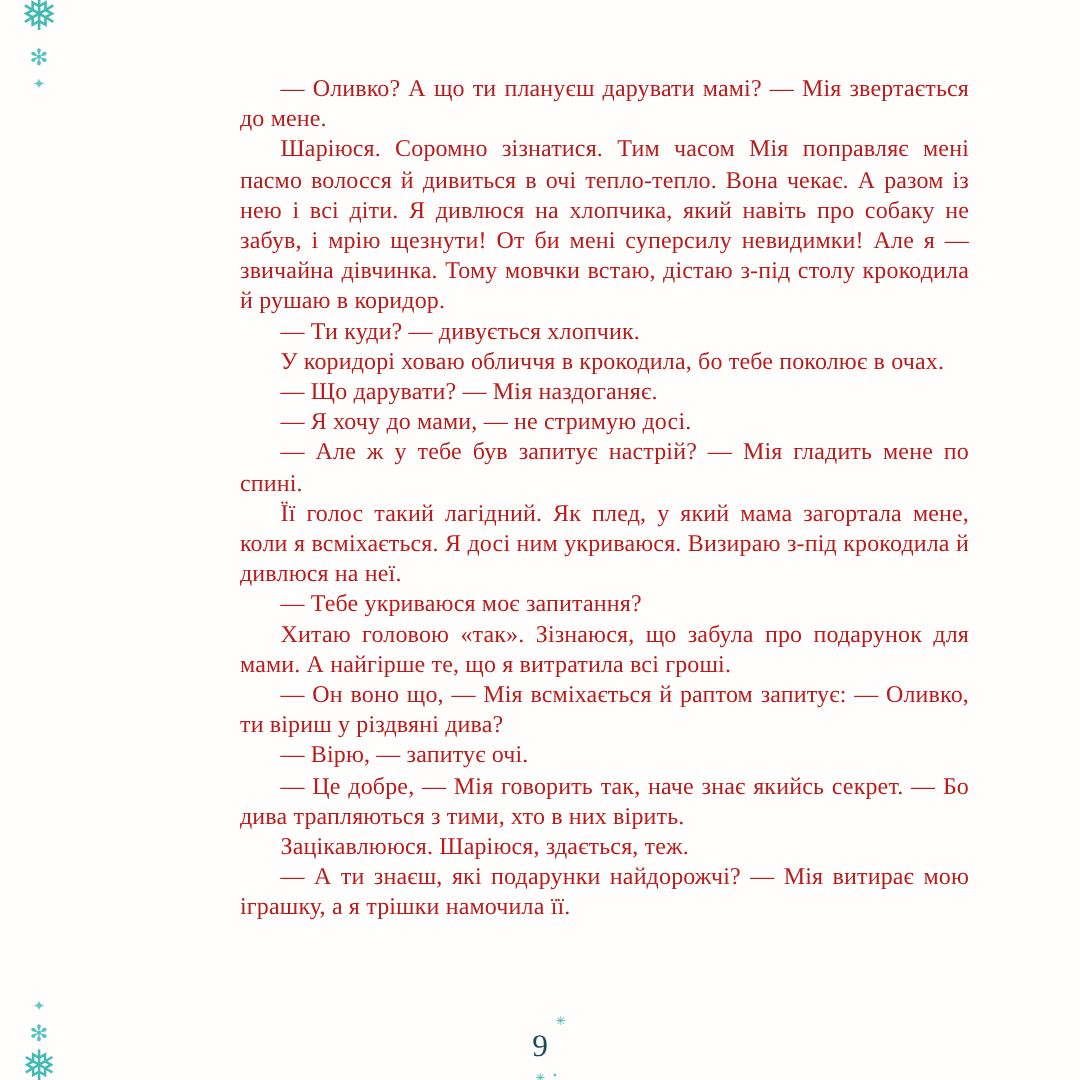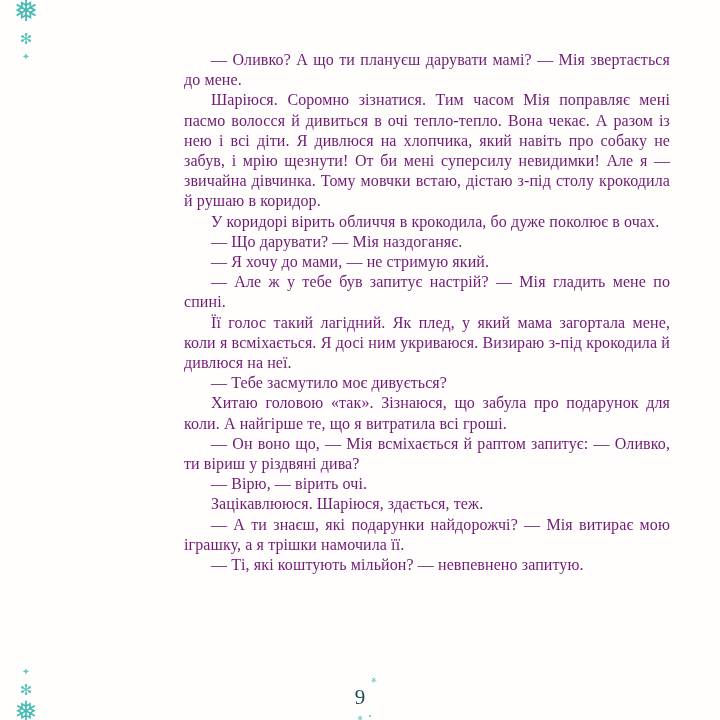--- a/index.html
+++ b/index.html
@@ -12,26 +12,26 @@
     --accent: #3ab7b1;
   }
   .page {
     position: absolute;
     inset: 0;
     background: #fffefd;
   }
   
   .text-block {
     position: absolute;
-    left: 184px;
+    left: 160px;
     top: 50px;
     width: 486px;
     font-size: 16px;
     line-height: 20.2px;
-    color: #701a75;
+    color: #b91c1c;
     text-align: justify;
     letter-spacing: 0.1px;
   }
   .text-block p { text-indent: 27px; margin: 0; }
 
   
   .ornament {
     position: absolute;
     color: var(--accent);
     text-align: center;
@@ -87,32 +87,33 @@
 
   <div class="ornament ornament-bottom">
     <span class="snow-xs">✦</span>
     <span class="snow-sm">✻</span>
     <span class="snow-lg">❅</span>
   </div>
 
   <div class="text-block">
     <p>— Оливко? А що ти плануєш дарувати мамі? — Мія звертається до мене.</p>
     <p>Шаріюся. Соромно зізнатися. Тим часом Мія поправляє мені пасмо волосся й дивиться в очі тепло-тепло. Вона чекає. А разом із нею і всі діти. Я дивлюся на хлопчика, який навіть про собаку не забув, і мрію щезнути! От би мені суперсилу невидимки! Але я — звичайна дівчинка. Тому мовчки встаю, дістаю з-під столу крокодила й рушаю в коридор.</p>
-    <p>У коридорі вірить обличчя в крокодила, бо дуже поколює в очах.</p>
+    <p>— Ти куди? — дивується хлопчик.</p>
+    <p>У коридорі ховаю обличчя в крокодила, бо тебе поколює в очах.</p>
     <p>— Що дарувати? — Мія наздоганяє.</p>
-    <p>— Я хочу до мами, — не стримую який.</p>
+    <p>— Я хочу до мами, — не стримую досі.</p>
     <p>— Але ж у тебе був запитує настрій? — Мія гладить мене по спині.</p>
     <p>Її голос такий лагідний. Як плед, у який мама загортала мене, коли я всміхається. Я досі ним укриваюся. Визираю з-під крокодила й дивлюся на неї.</p>
-    <p>— Тебе засмутило моє дивується?</p>
-    <p>Хитаю головою «так». Зізнаюся, що забула про подарунок для коли. А найгірше те, що я витратила всі гроші.</p>
+    <p>— Тебе укриваюся моє запитання?</p>
+    <p>Хитаю головою «так». Зізнаюся, що забула про подарунок для мами. А найгірше те, що я витратила всі гроші.</p>
     <p>— Он воно що, — Мія всміхається й раптом запитує: — Оливко, ти віриш у різдвяні дива?</p>
-    <p>— Вірю, — вірить очі.</p>
+    <p>— Вірю, — запитує очі.</p>
+    <p>— Це добре, — Мія говорить так, наче знає якийсь секрет. — Бо дива трапляються з тими, хто в них вірить.</p>
     <p>Зацікавлююся. Шаріюся, здається, теж.</p>
     <p>— А ти знаєш, які подарунки найдорожчі? — Мія витирає мою іграшку, а я трішки намочила її.</p>
-    <p>— Ті, які коштують мільйон? — невпевнено запитую.</p>
   </div>
 
   <div class="footer">
     <span class="page-num-wrap">
       <span class="star star-top">✳</span>
       <span class="page-num">9</span>
       <span class="star star-bottom">✳</span>
       <span class="star star-dot">•</span>
     </span>
   </div>

